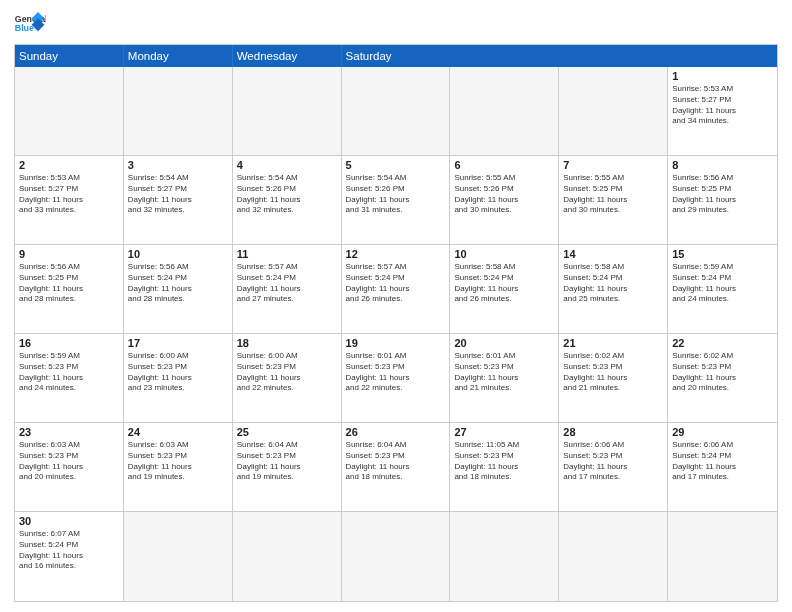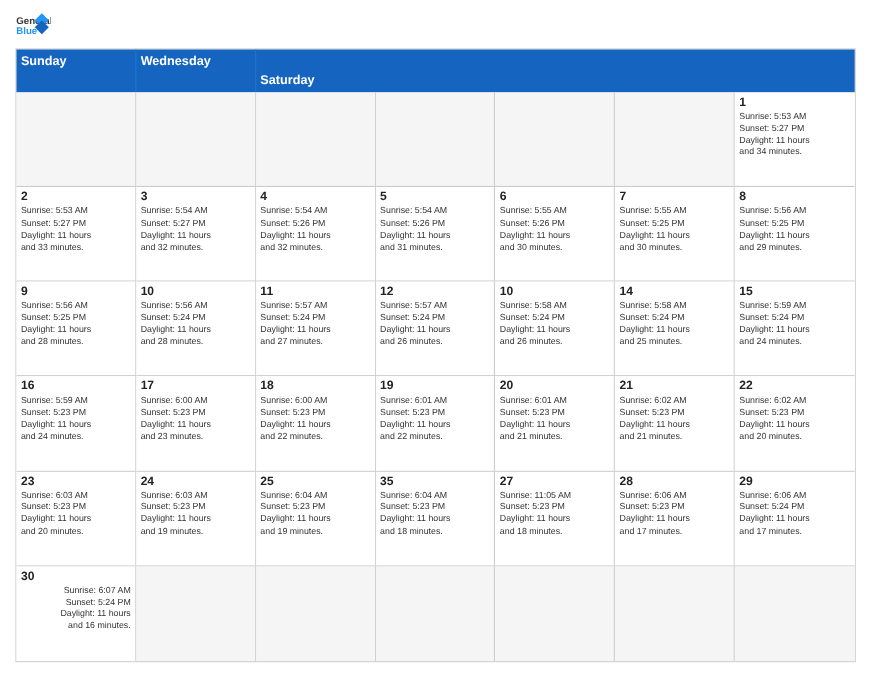--- a/index.html
+++ b/index.html
@@ -51,26 +51,26 @@
       border: 1px solid #ccc;
     }
     .day-headers {
       display: grid;
       grid-template-columns: repeat(7, 1fr);
       background: #1565c0;
     }
     .day-header {
       color: #fff;
       font-size: 11.5px;
-      font-weight: bold;
+      font-weight: normal;
       padding: 5px 4px;
       text-align: left;
       border-right: 1px solid #1976d2;
     }
-    .day-header:last-child { border-right: none; margin-top: 17px; }
+    .day-header:last-child { border-right: none; }
     .calendar-grid {
       display: grid;
       grid-template-columns: repeat(7, 1fr);
       grid-template-rows: repeat(6, 1fr);
       flex: 1;
     }
     .cell {
       border-right: 1px solid #ccc;
       border-bottom: 1px solid #ccc;
       padding: 3px 4px;
@@ -110,20 +110,21 @@
     </div>
     <div class="title-block">
       <div class="month-title"></div>
       <div class="location-title"></div>
     </div>
   </div>
 
   <div class="calendar">
     <div class="day-headers">
     <div class="day-header">Sunday</div>
+        <div class="day-header">Monday</div>
         <div class="day-header">Wednesday</div>
         <div class="day-header">Saturday</div>
       </div>
     <div class="calendar-grid">
     <div class="cell empty"></div>
         <div class="cell empty"></div>
         <div class="cell empty"></div>
         <div class="cell empty"></div>
         <div class="cell empty"></div>
         <div class="cell empty"></div>
@@ -296,21 +297,21 @@
 and 19 minutes.</div>
         </div>
         <div class="cell">
           <div class="day-num">25</div>
           <div class="cell-content" style="white-space: pre-line;">Sunrise: 6:04 AM
 Sunset: 5:23 PM
 Daylight: 11 hours
 and 19 minutes.</div>
         </div>
         <div class="cell">
-          <div class="day-num">35</div>
+          <div class="day-num">26</div>
           <div class="cell-content" style="white-space: pre-line;">Sunrise: 6:04 AM
 Sunset: 5:23 PM
 Daylight: 11 hours
 and 18 minutes.</div>
         </div>
         <div class="cell">
           <div class="day-num">27</div>
           <div class="cell-content" style="white-space: pre-line;">Sunrise: 11:05 AM
 Sunset: 5:23 PM
 Daylight: 11 hours
@@ -325,21 +326,21 @@
         </div>
         <div class="cell">
           <div class="day-num">29</div>
           <div class="cell-content" style="white-space: pre-line;">Sunrise: 6:06 AM
 Sunset: 5:24 PM
 Daylight: 11 hours
 and 17 minutes.</div>
         </div>
         <div class="cell last-row">
           <div class="day-num">30</div>
-          <div class="cell-content" style="white-space: pre-line; text-align: right;">Sunrise: 6:07 AM
+          <div class="cell-content" style="white-space: pre-line;">Sunrise: 6:07 AM
 Sunset: 5:24 PM
 Daylight: 11 hours
 and 16 minutes.</div>
         </div>
         <div class="cell empty last-row"></div>
         <div class="cell empty last-row"></div>
         <div class="cell empty last-row"></div>
         <div class="cell empty last-row"></div>
         <div class="cell empty last-row"></div>
         <div class="cell empty last-row"></div>

